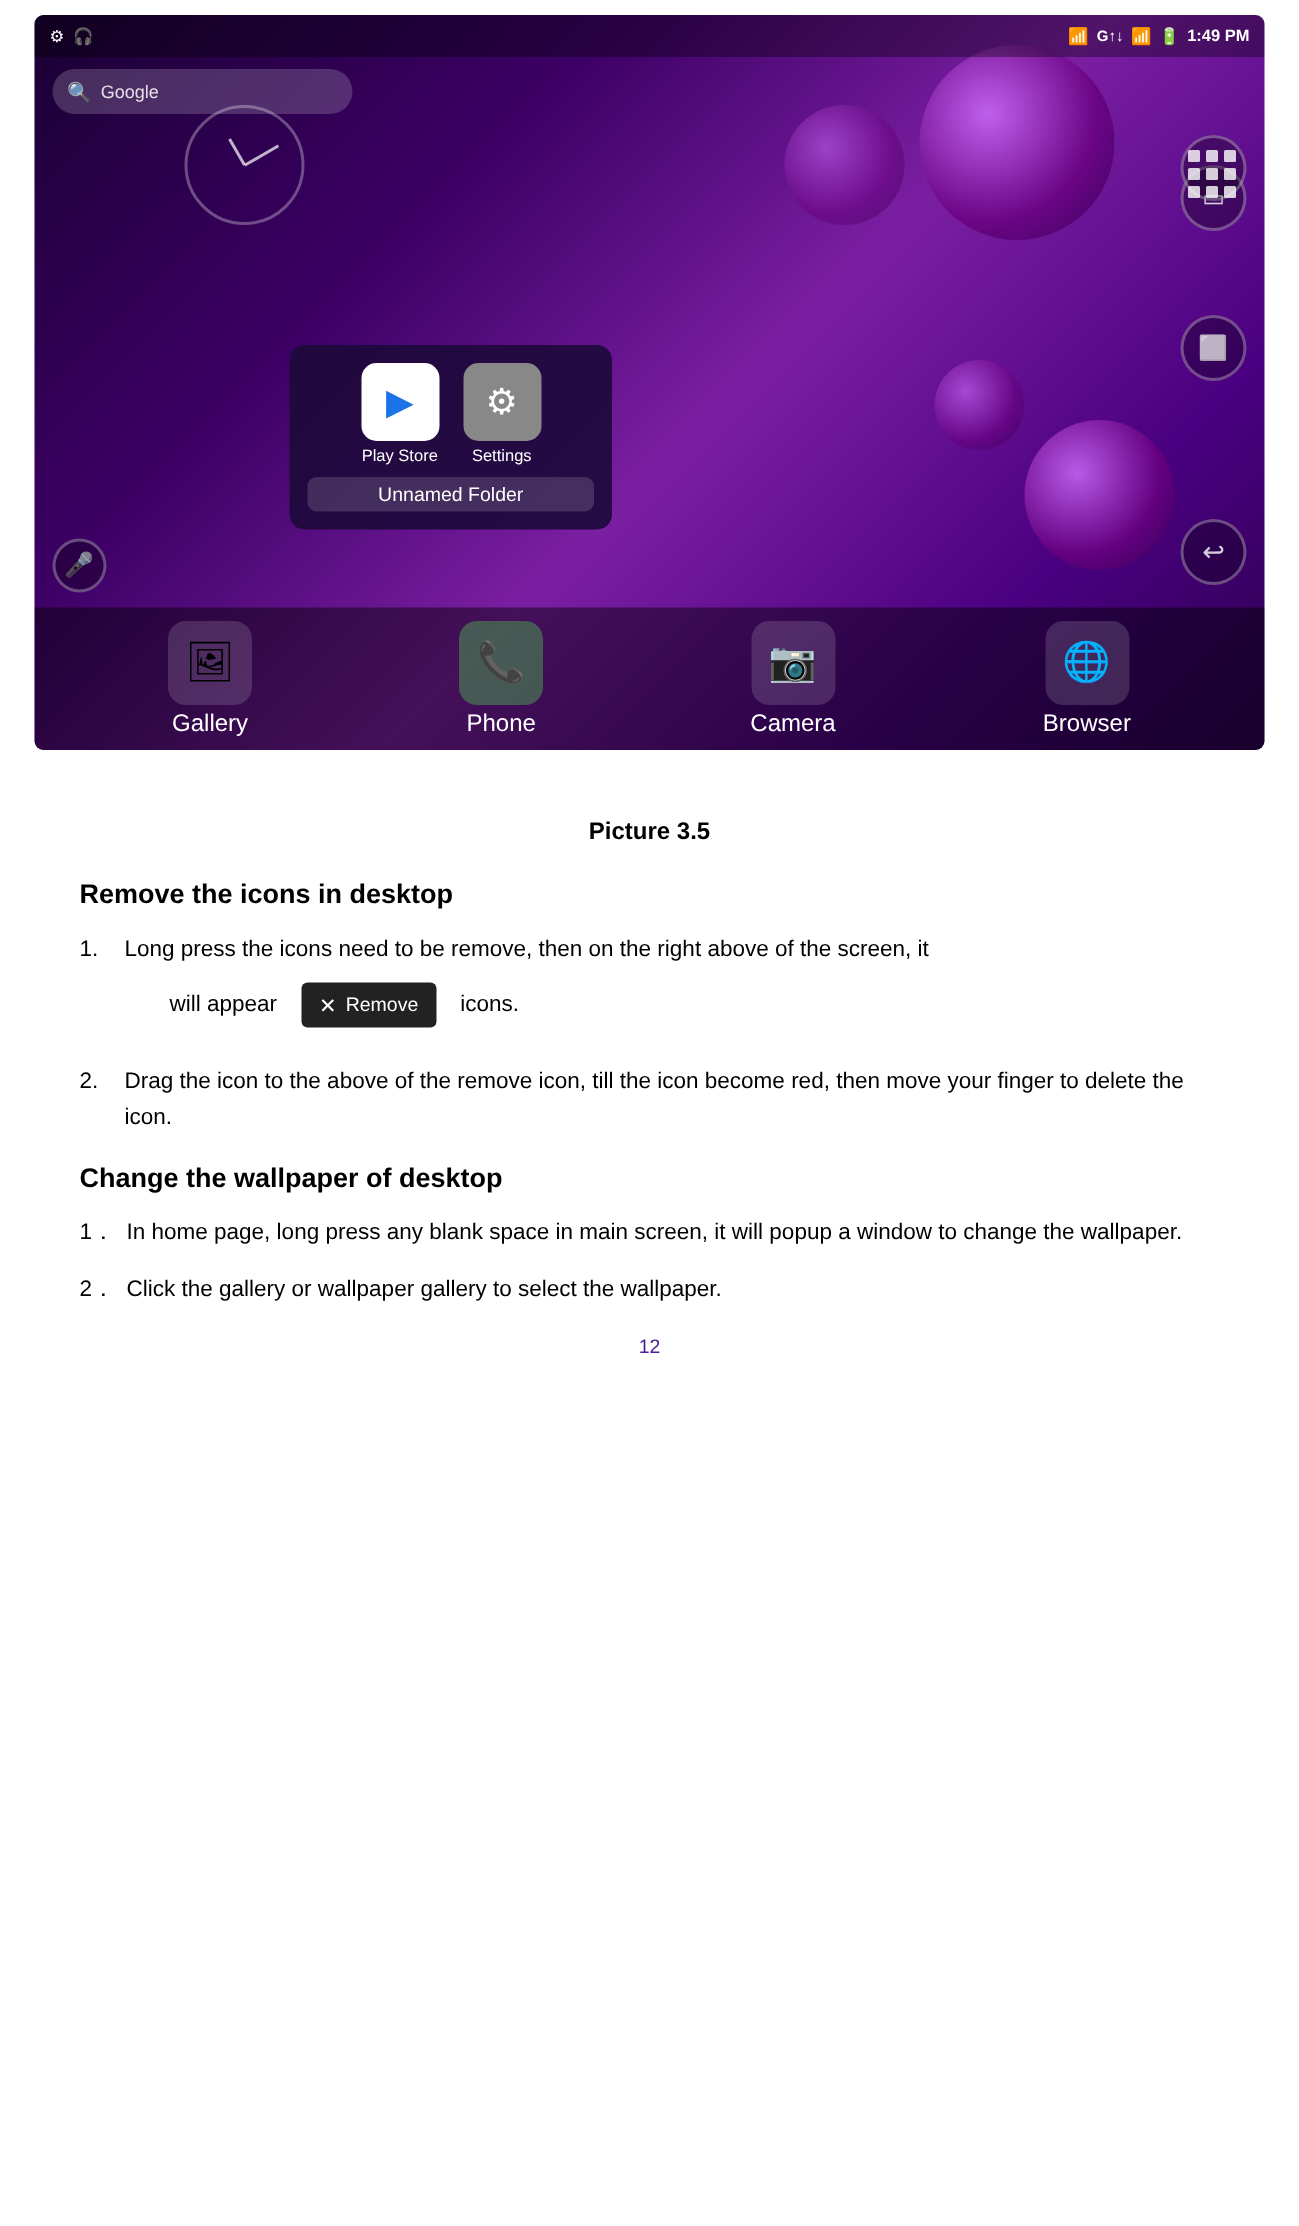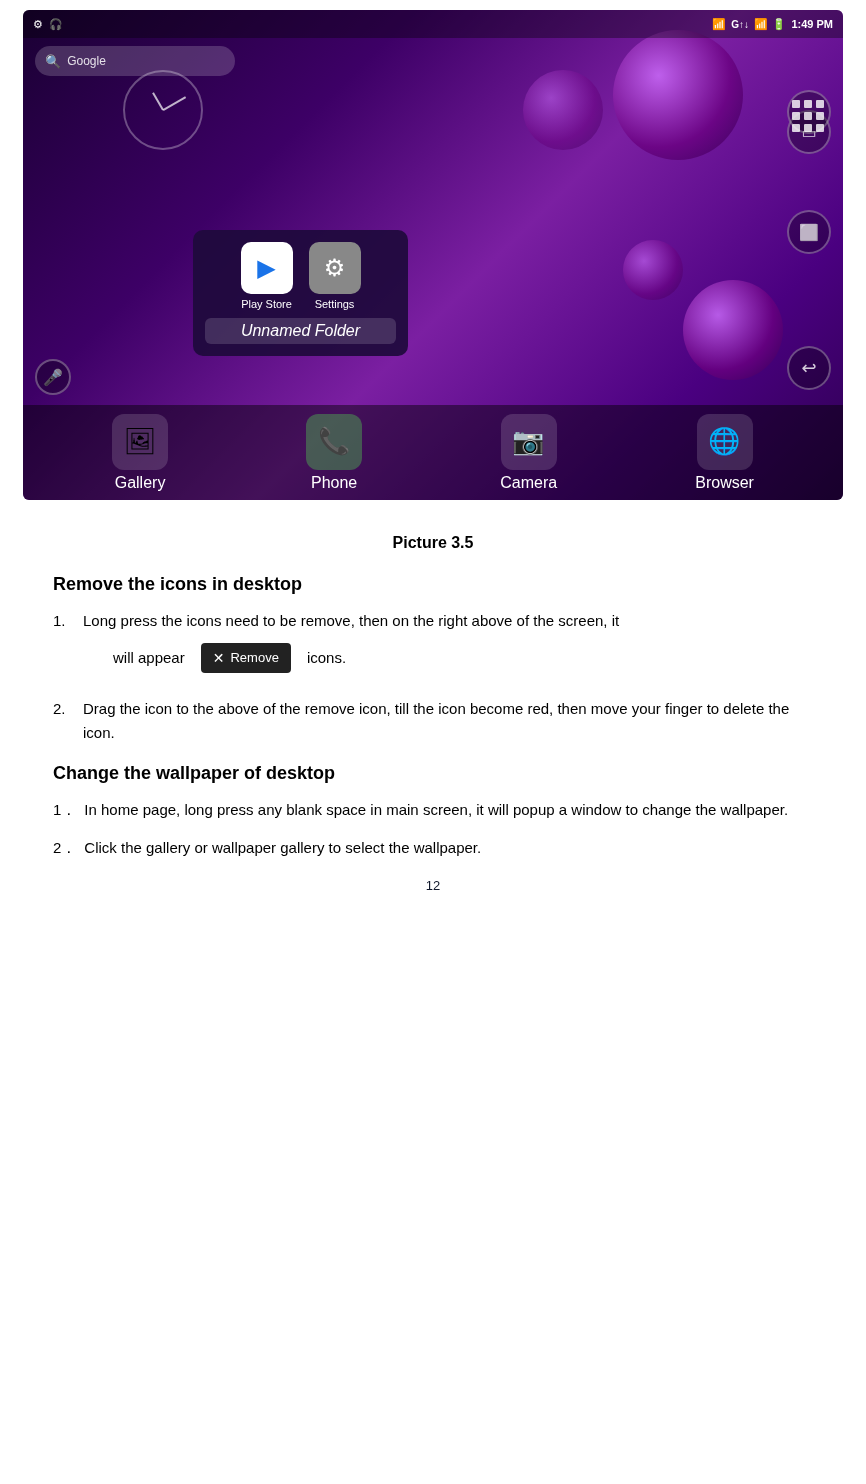--- a/index.html
+++ b/index.html
@@ -130,23 +130,22 @@
     }
     .folder-app-label {
       font-size: 11px; color: #fff; text-align: right;
     }
     .folder-name-bar {
       background: rgba(255,255,255,0.15);
       border-radius: 6px;
       text-align: center;
       padding: 4px 8px;
       color: #fff;
-      font-size: 16px;
+      font-size: 13px;
       margin-top: 4px;
-      font-style: italic;
     }
 
     
     .bottom-dock {
       position: absolute;
       bottom: 0; left: 0; right: 0;
       height: 95px;
       background: rgba(0,0,0,0.45);
       display: flex; align-items: center;
       justify-content: space-around;
@@ -210,21 +209,21 @@
       background: rgba(0,0,0,0.3);
       display: flex; align-items: center; justify-content: center;
       color: rgba(255,255,255,0.8);
       font-size: 16px;
     }
 
     
     .doc-content {
       width: 820px;
       margin: 0 auto;
-      padding: 16px 30px 30px;
+      padding: 28px 30px 30px;
     }
 
     .picture-caption {
       text-align: center;
       font-weight: bold;
       font-size: 16px;
       margin: 18px 0 22px;
     }
 
     .section-heading {
@@ -272,21 +271,21 @@
       display: flex;
       align-items: center;
       gap: 16px;
       margin: 4px 0 4px 30px;
       text-align: right;
     }
 
     .page-number {
       text-align: center;
       font-size: 13px;
-      color: #0f172a;
+      color: #4c1d95;
     }
 
     
     .sphere-decoration {
       position: absolute;
       border-radius: 50%;
       background: radial-gradient(circle at 35% 35%, #d070ff, #6a0080 60%, #2d0050);
       opacity: 0.8;
     }
   </style>

